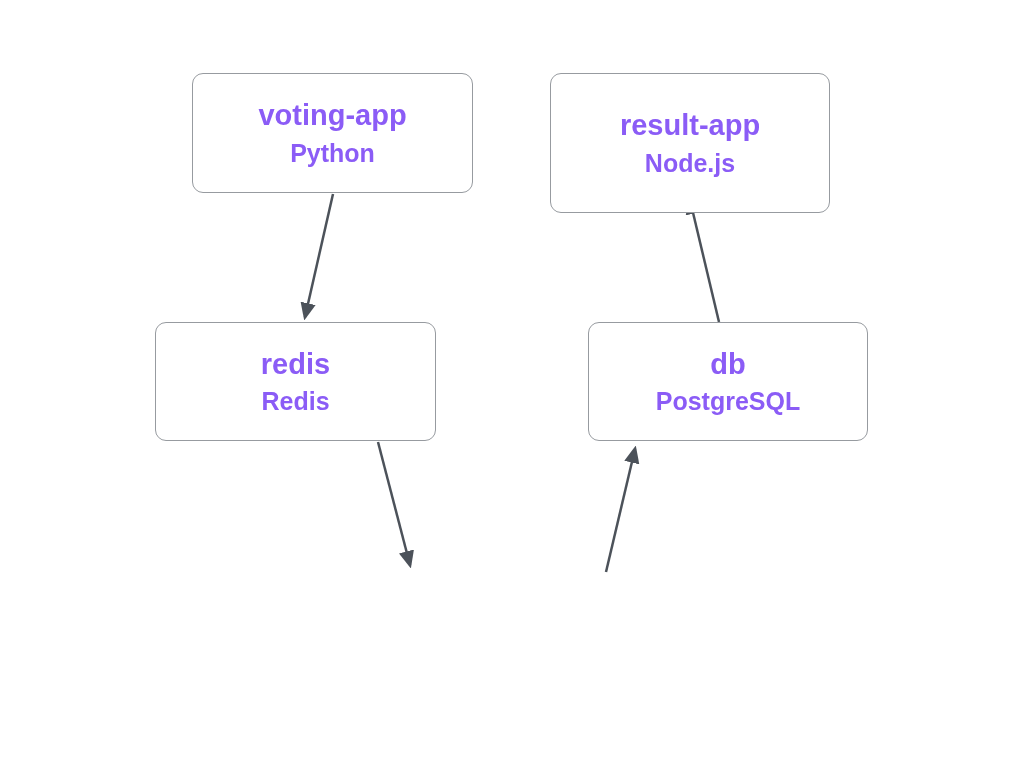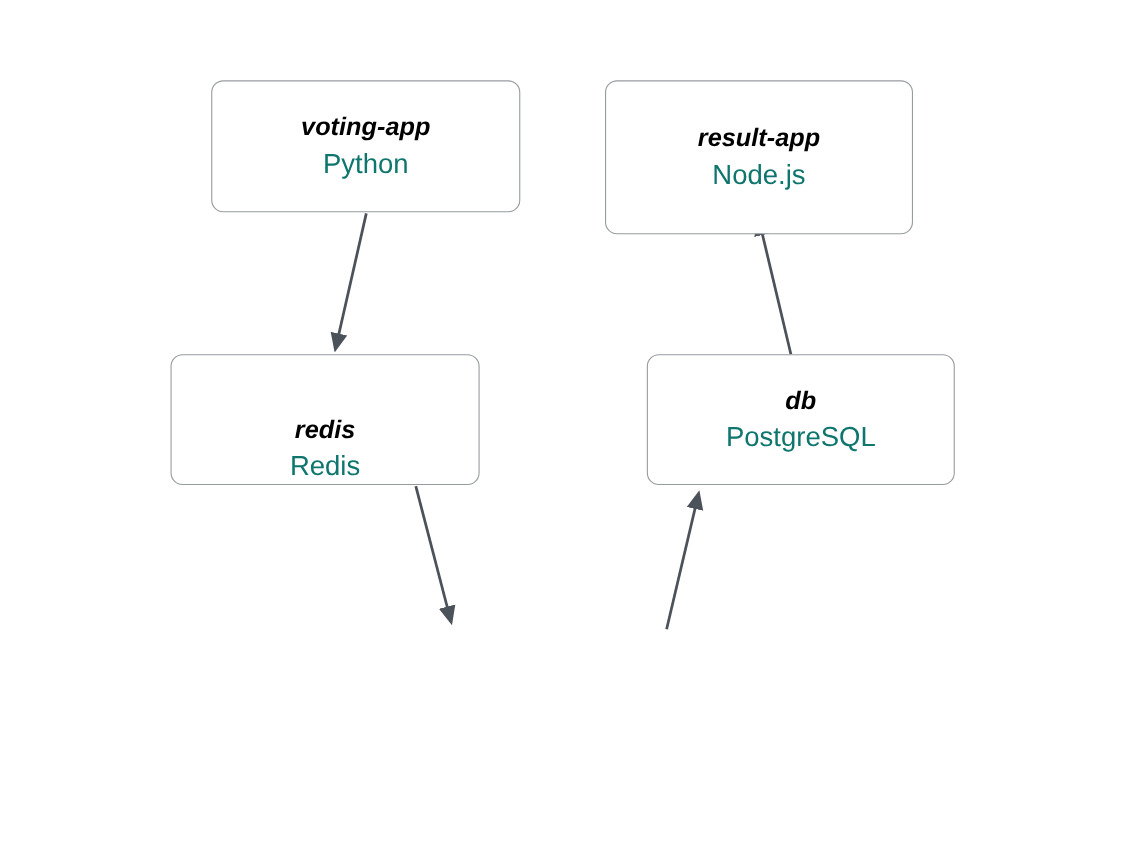--- a/index.html
+++ b/index.html
@@ -30,36 +30,35 @@
     border: 1.5px solid #979ba0;
     border-radius: 11px;
     display: flex;
     flex-direction: column;
     align-items: center;
     justify-content: center;
     gap: 4px;
     text-align: center;
   }
   .node-title {
-    font-size: 23px;
+    font-size: 29px;
     font-weight: bold;
-    color: #000000;
+    color: #8b5cf6;
     line-height: 1.25;
-    font-style: italic;
   }
   .node-tech {
     font-size: 25px;
-    font-weight: normal;
-    color: #0f766e;
+    font-weight: bold;
+    color: #8b5cf6;
     line-height: 1.25;
   }
   
   #node-voting-app { left: 192px; top: 73px;  width: 281px; height: 120px; }
   #node-result-app { left: 550px; top: 73px;  width: 280px; height: 140px; }
-  #node-redis      { left: 155px; top: 322px; width: 281px; height: 119px; justify-content: flex-end; }
+  #node-redis      { left: 155px; top: 322px; width: 281px; height: 119px; }
   #node-db         { left: 588px; top: 322px; width: 280px; height: 119px; }
   #node-worker     { left: 372px; top: 572px; width: 278px; height: 119px; }
 </style>
 </head>
 <body>
 
 <div class="canvas">
 
   <svg class="edges-layer" viewBox="0 0 1024 768" xmlns="http://www.w3.org/2000/svg">
     <defs>

